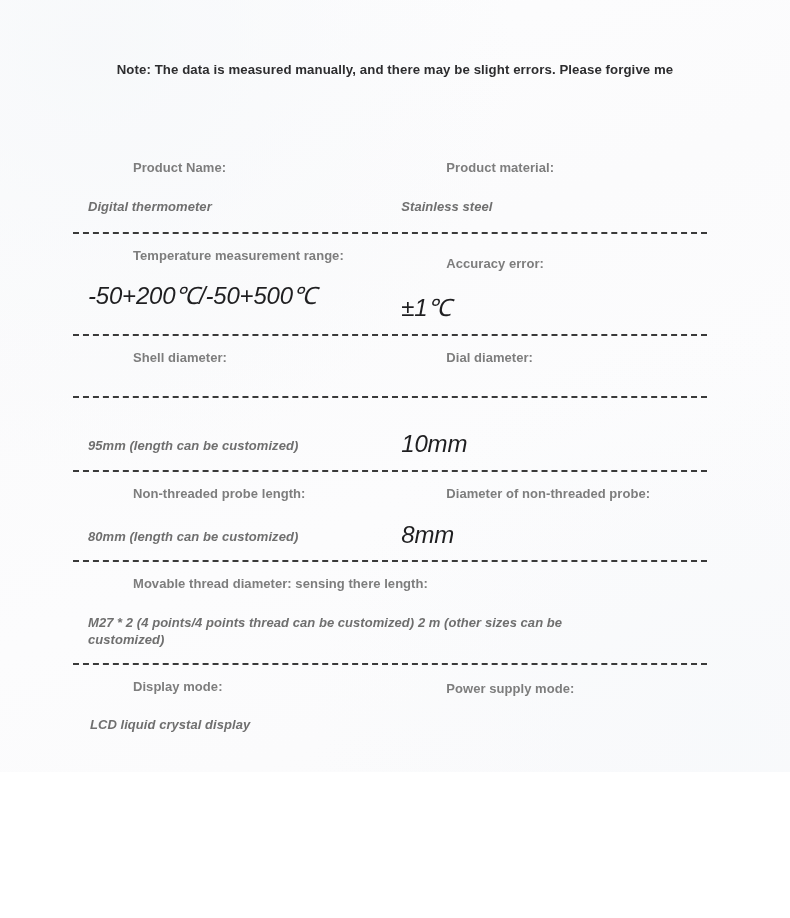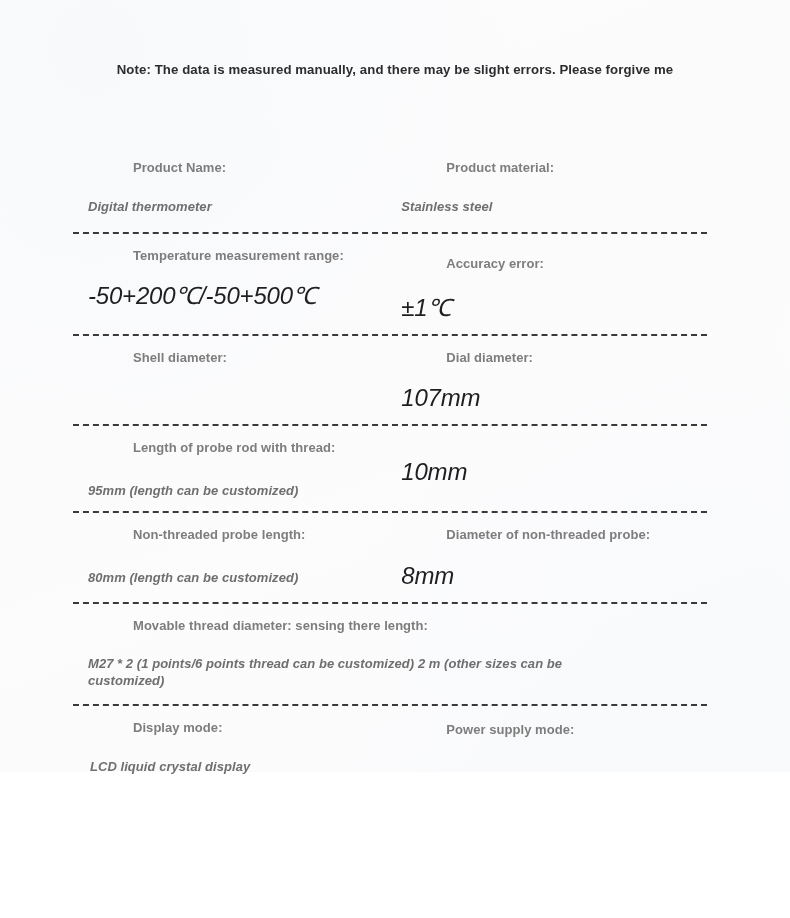--- a/index.html
+++ b/index.html
@@ -156,28 +156,26 @@
       <div class="divider"></div>
 
       <div class="row r-spec">
         <div class="col col-left pad-after-lg">
           <div class="label">Shell diameter:</div>
           <div class="gap-sm"></div>
         </div>
         <div class="col col-right pad-after-lg">
           <div class="label">Dial diameter:</div>
           <div class="gap-sm"></div>
-          <div class="value big">107mm</div>
-        </div>
-      </div>
-      <div class="divider"></div>
-
-      <div class="row r-spec">
-        <div class="col col-left pad-after-lg">
-          <div class="label">Length of probe rod with thread:</div>
+        </div>
+      </div>
+      <div class="divider"></div>
+
+      <div class="row r-spec">
+        <div class="col col-left pad-after-lg">
           <div class="gap-lg"></div>
           <div class="value">95mm (length can be customized)</div>
         </div>
         <div class="col col-right pad-after-lg">
           <div class="gap-sm"></div>
           <div class="value big">10mm</div>
         </div>
       </div>
       <div class="divider"></div>
 
@@ -192,21 +190,21 @@
           <div class="gap-sm"></div>
           <div class="value big">8mm</div>
         </div>
       </div>
       <div class="divider"></div>
 
       <div class="row r-spec">
         <div class="col col-full pad-after-md">
           <div class="label">Movable thread diameter: sensing there length:</div>
           <div class="gap-md"></div>
-          <div class="value" style="max-width:545px">M27 * 2 (1 points/6 points thread can be customized) 2 m (other sizes can be customized)</div>
+          <div class="value" style="max-width:545px">M27 * 2 (4 points/4 points thread can be customized) 2 m (other sizes can be customized)</div>
         </div>
       </div>
       <div class="divider"></div>
 
       <div class="row r-spec">
         <div class="col col-left">
           <div class="label">Display mode:</div>
           <div class="gap-md"></div>
           <div class="value" style="padding-left:2px">LCD liquid crystal display</div>
         </div>

